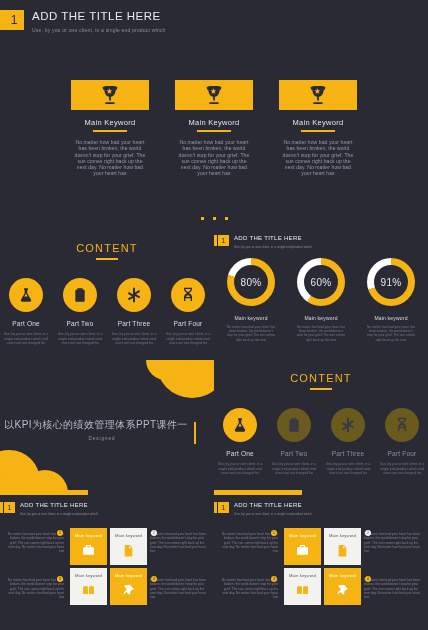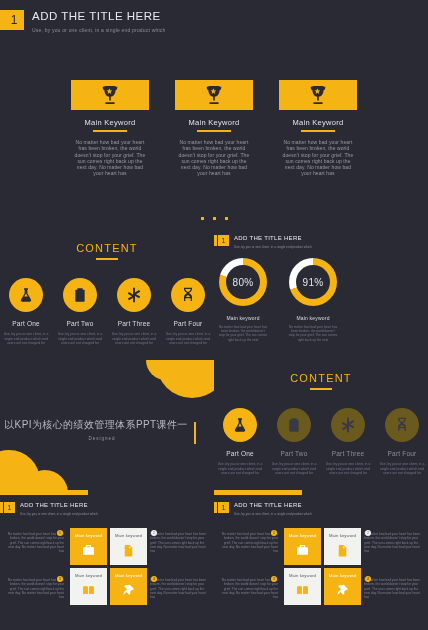--- a/index.html
+++ b/index.html
@@ -82,21 +82,21 @@
   .s4 .part.active .pcirc svg path, .s4 .part.active .pcirc svg rect, .s4 .part.active .pcirc svg circle { fill: #2a2a35; }
   .s4 .part .plabel { color: #8c8c9c; }
   .s4 .part.active .plabel { color: #dcdce6; }
 
   
   .s3 .hdr { left: 4px; top: 5px; }
   .s3 .badge { width: 11px; height: 11px; font-size: 7px; margin-right: 5px; }
   .s3 .htitle { font-size: 6px; line-height: 7px; letter-spacing: .3px; }
   .s3 .hsub { font-size: 3.2px; line-height: 6px; margin-top: 2px; }
   .s3 .leftbar { position: absolute; left: 0; top: 5px; width: 3px; height: 11px; background: #f5b413; }
-  .donuts { position: absolute; left: 0; right: 0; top: 28px; display: flex; gap: 12px; }
+  .donuts { position: absolute; left: 0; right: 0; top: 28px; display: flex; justify-content: center; gap: 12px; }
   .dcol { width: 58px; display: flex; flex-direction: column; align-items: center; }
   .donut { position: relative; width: 48px; height: 48px; border-radius: 50%; }
   .donut::after {
     content: ""; position: absolute; left: 7px; top: 7px; right: 7px; bottom: 7px;
     background: #2a2a35; border-radius: 50%;
   }
   .donut span {
     position: absolute; inset: 0; display: flex; align-items: center; justify-content: center;
     z-index: 2; color: #e6e6ee; font-size: 10px; letter-spacing: .3px;
   }
@@ -252,20 +252,27 @@
     </div>
     <div class="donuts">
       <div class="dcol">
         <div class="donut" style="background: conic-gradient(rgb(245, 180, 19) 0deg, rgb(245, 180, 19) 288deg, rgb(255, 255, 255) 288deg, rgb(255, 255, 255) 360deg);">
           <span>80%</span>
         </div>
         <div class="dkw">Main keyword</div>
         <div class="dbody">No matter how bad your heart has been broken, the world doesn't stop for your grief. The sun comes right back up the next</div>
       </div>
       <div class="dcol">
+        <div class="donut" style="background: conic-gradient(rgb(245, 180, 19) 0deg, rgb(245, 180, 19) 216deg, rgb(255, 255, 255) 216deg, rgb(255, 255, 255) 360deg);">
+          <span>60%</span>
+        </div>
+        <div class="dkw">Main keyword</div>
+        <div class="dbody">No matter how bad your heart has been broken, the world doesn't stop for your grief. The sun comes right back up the next</div>
+      </div>
+      <div class="dcol">
         <div class="donut" style="background: conic-gradient(rgb(245, 180, 19) 0deg, rgb(245, 180, 19) 252deg, rgb(255, 255, 255) 252deg, rgb(255, 255, 255) 360deg);">
           <span>91%</span>
         </div>
         <div class="dkw">Main keyword</div>
         <div class="dbody">No matter how bad your heart has been broken, the world doesn't stop for your grief. The sun comes right back up the next</div>
       </div>
     </div>
   </div>
 
   <div class="slide s5">

